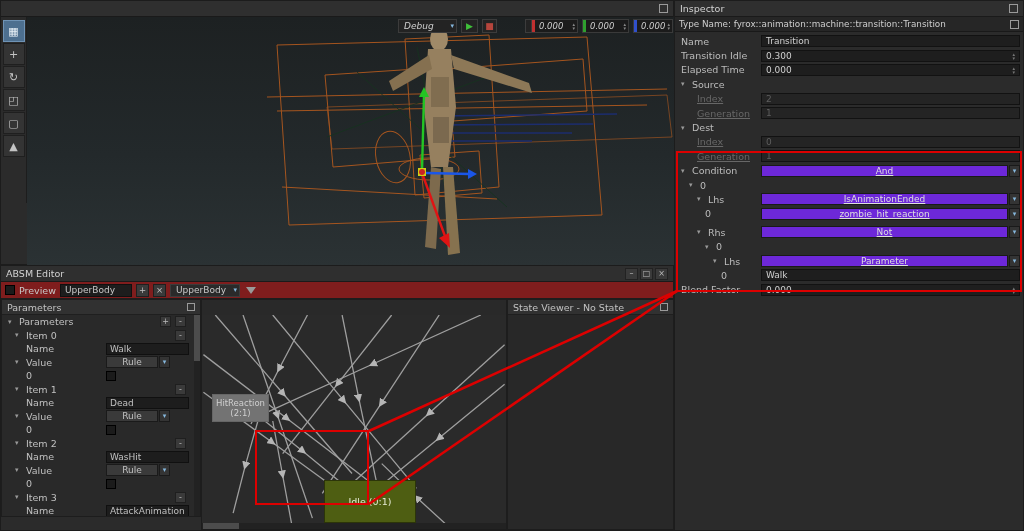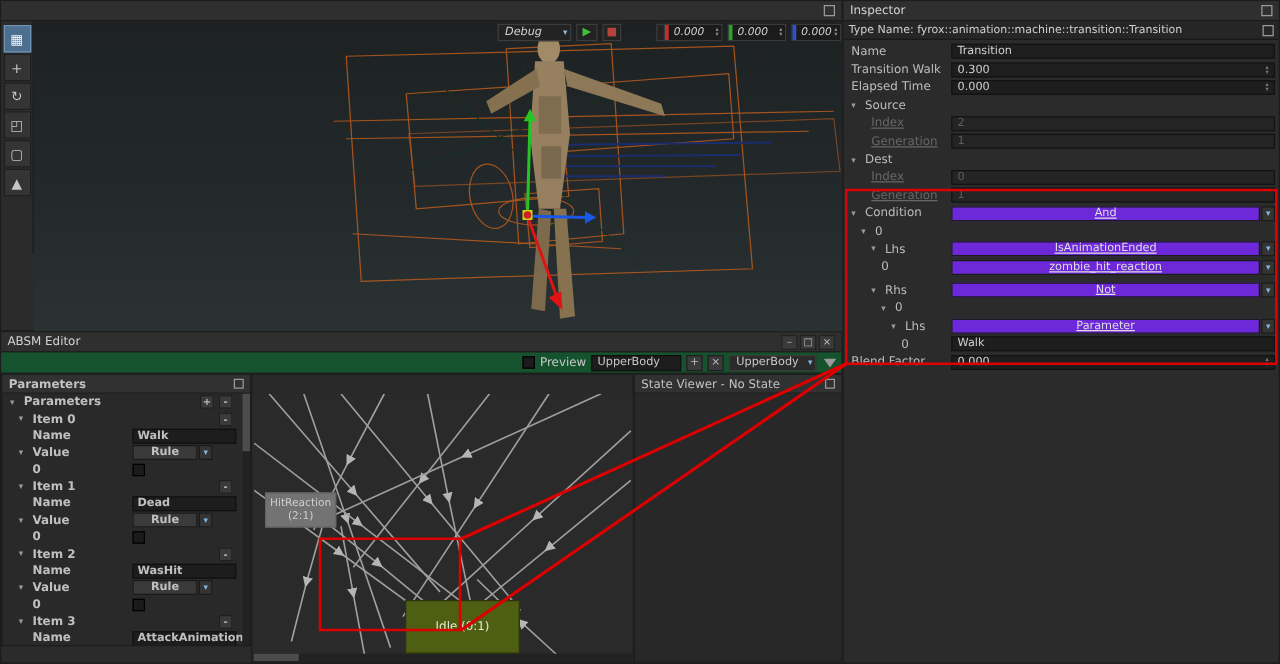--- a/index.html
+++ b/index.html
@@ -26,21 +26,21 @@
   .vp-btn { position:absolute; top:2px; height:14px; display:flex; align-items:center; justify-content:center; background:#232323; border:1px solid #3c3c3c; font-size:9px; }
   .vp-btn.play { color:#3fc03a; }
   .vp-btn.stop { color:#b5453c; }
   .vp-num { position:absolute; top:2px; height:14px; background:#1b1b1b; border:1px solid #3a3a3a; display:flex; align-items:center; font-size:8.5px; color:#cfcfcf; }
   .vp-num .chip { width:3px; height:100%; flex:none; }
   .vp-num .num { flex:1; padding-left:4px; }
   .vp-num .spin { display:flex; flex-direction:column; justify-content:center; font-size:5px; line-height:4px; color:#8a8a8a; padding:0 2px; }
   .chip-x { background:#c03030; } .chip-y { background:#2fa02f; } .chip-z { background:#3050cc; }
 
   
-  .absm-toolbar { height:17px; display:flex; align-items:center; padding:0 4px; gap:4px; background:#14532d; border-bottom:1px solid #1d1d1d; font-size:9.5px;justify-content:flex-end; }
+  .absm-toolbar { height:17px; display:flex; align-items:center; padding:0 4px; gap:4px; background:#7f1d1d; border-bottom:1px solid #1d1d1d; font-size:9.5px; }
   .cb { width:10px; height:10px; background:#1b1b1b; border:1px solid #000; flex:none; }
   .tfld { width:72px; height:13px; background:#1d1d1d; border:1px solid #101010; padding:0 4px; display:flex; align-items:center; font-size:9px; }
   .sbtn { width:13px; height:13px; background:#3a3a3a; border:1px solid #1f1f1f; display:flex; align-items:center; justify-content:center; font-size:8.5px; color:#c0c0c0; }
   .ldd { width:70px; height:13px; background:#2a2a2a; border:1px solid #3b3b3b; display:flex; align-items:center; padding:0 2px 0 5px; font-size:9px; }
   .ldd .dda { margin-left:auto; font-size:7px; color:#86b8de; }
   .funnel { width:0; height:0; border-left:5px solid transparent; border-right:5px solid transparent; border-top:7px solid #9a9a9a; margin-left:2px; }
 
   .subpanel { position:absolute; background:#292929; border:1px solid #1d1d1d; }
   .subheader { height:15px; background:#313131; border-bottom:1px solid #1f1f1f; display:flex; align-items:center; padding:0 5px; font-size:9.5px; color:#c2c2c2; }
   .max-icon { width:8px; height:8px; border:1px solid #9a9a9a; margin-left:auto; flex:none; }
@@ -241,21 +241,21 @@
       <span class="sbtn">
           <span>×</span>
         </span>
       <span class="ldd">
         <span>UpperBody</span>
         <span class="dda">▾</span>
       </span>
       <span class="funnel"></span>
     </div>
 
-    <div class="subpanel" style="left:0;top:33px;width:200px;height:218px;font-weight:bold;">
+    <div class="subpanel" style="left:0;top:33px;width:200px;height:218px;">
       <div class="subheader">
         <span>Parameters</span>
         <span class="max-icon"></span>
       </div>
       <div style="position:absolute;left:0;top:15px;right:6px;bottom:0;overflow:hidden;">
 
         <div class="prow">
           <span class="plabel pi0">
               <span class="twist">▾</span>
               <span>Parameters</span>
@@ -415,21 +415,21 @@
 
     <div class="irows">
       <div class="irow">
           <span class="ilabel ii0">Name</span>
         <span class="ival">
             <span class="fld">Transition</span>
           </span>
         </div>
 
       <div class="irow">
-          <span class="ilabel ii0">Transition Walk</span>
+          <span class="ilabel ii0">Transition Idle</span>
         <span class="ival">
             <span class="fld">
               <span>0.300</span>
               <span class="spin">
                 <span>▴</span>
                 <span>▾</span>
               </span>
             </span>
           </span>
         </div>

